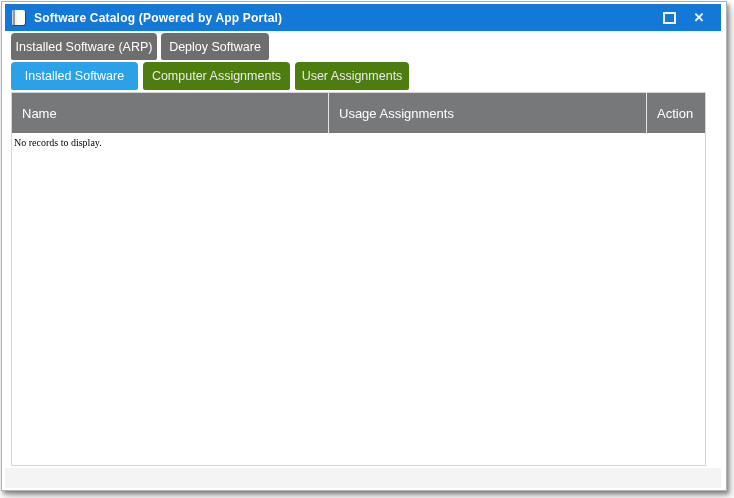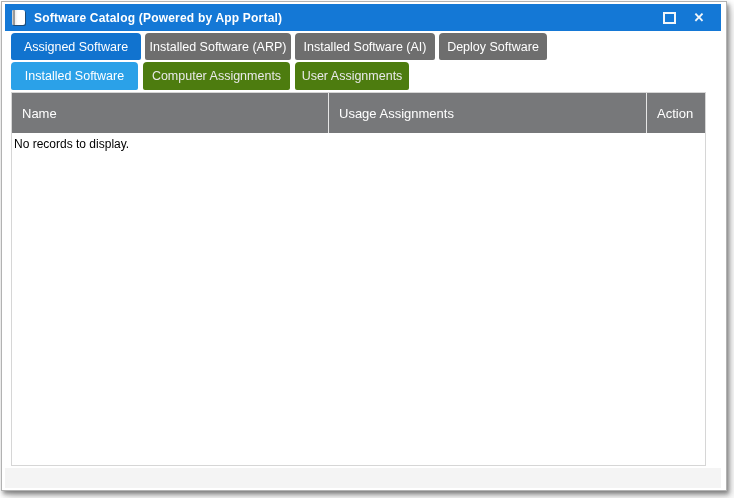--- a/index.html
+++ b/index.html
@@ -66,21 +66,21 @@
     display:flex;height:40px;background:#77787a;color:#ffffff;font-size:13px;
   }
   .grid-col{
     display:flex;align-items:center;padding:0 10px;box-sizing:border-box;
     border-right:1px solid #e6e6e6;cursor:default;
   }
   .grid-col.name{width:317px;}
   .grid-col.usage{width:318px;}
   .grid-col.action{flex:1;border-right:none;}
   .empty-msg{
-    font-size:12px;color:#000000;padding:4px 2px;
+    font-size:10px;color:#000000;padding:4px 2px;font-family:Liberation Serif, serif;
   }
   
   .status-strip{
     position:absolute;left:3px;bottom:2px;width:716px;height:20px;
     background:#f4f4f4;
   }
 </style>
 </head>
 <body>
 
@@ -93,23 +93,21 @@
       <span class="win-btn">
         <span class="max-glyph"></span>
       </span>
       <span class="win-btn">
         <span class="close-glyph">✕</span>
       </span>
     </span>
   </div>
 
   <div class="tabs-row1">
-    <div class="tab blue w130">Assigned Software</div>
     <div class="tab gray1 w146">Installed Software (ARP)</div>
-    <div class="tab gray1 w140">Installed Software (AI)</div>
     <div class="tab gray1 w108">Deploy Software</div>
   </div>
 
   <div class="tabs-row2">
     <div class="tab lightblue w127">Installed Software</div>
     <div class="tab gray2 w147">Computer Assignments</div>
     <div class="tab gray2 w114">User Assignments</div>
   </div>
 
   <div class="grid">

